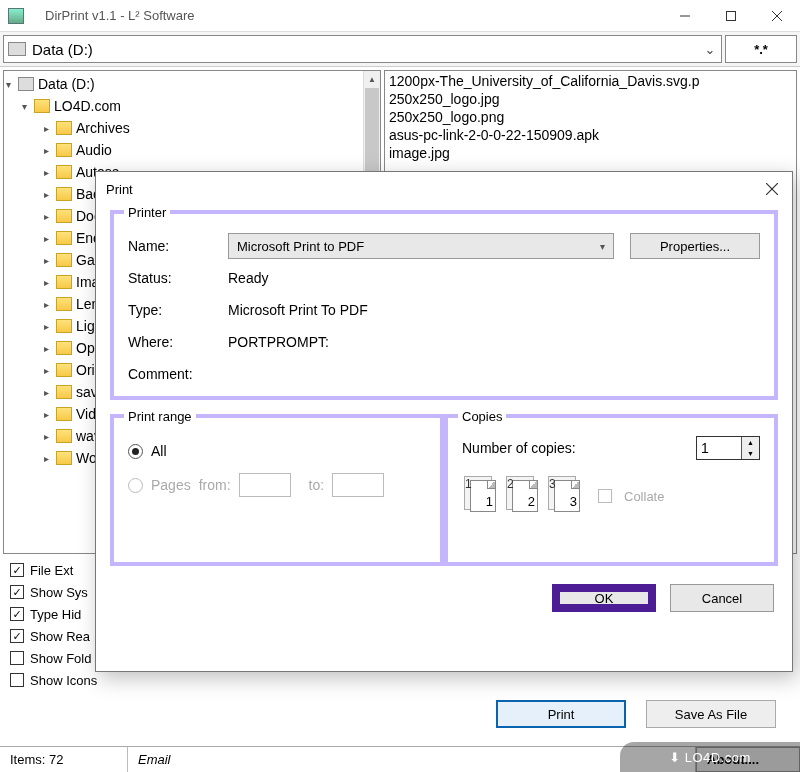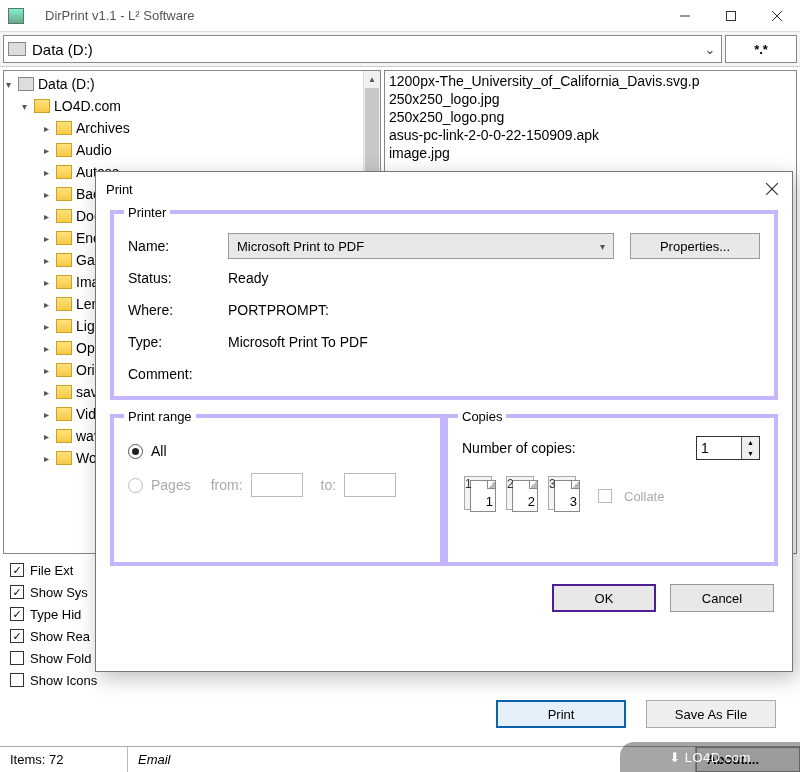--- a/index.html
+++ b/index.html
@@ -98,21 +98,21 @@
 .spinbox .spins div { flex:1; display:flex; align-items:center; justify-content:center; font-size: 7px; background:#eee;}
 .collate-ico { display:flex; align-items:center; gap: 8px; margin-top: 12px; }
 .page-mini { width: 26px; height: 32px; border:1px solid #888; background:#fff; position:relative; display:flex; align-items:flex-end; justify-content:flex-end; font-size: 12px; padding: 2px; box-shadow: -5px -3px 0 #f4f4f4, -5px -3px 0 1px #aaa; margin-left: 8px;}
 .page-mini .ear { position:absolute; top:0; right:0; width:8px; height:8px; background: linear-gradient(135deg, #fff 50%, #bbb 50%); border-left:1px solid #888; border-bottom:1px solid #888;}
 .page-mini .back { position:absolute; left:-6px; top:-4px; font-size:12px; color:#333;}
 .collate-cb { display:flex; align-items:center; gap:6px; margin-left: 10px; color:#aaa;}
 .collate-cb .cb { border-color:#bbb; }
 
 .dlg-btns { display:flex; justify-content:flex-end; gap: 14px; margin-top: 18px; padding-right: 4px;}
 .dbtn { width: 104px; height: 28px; display:flex; align-items:center; justify-content:center; border:1px solid #999; background:#e8e8e8;}
-.dbtn.primary { border: 2px solid #4c1d95; }
+.dbtn.primary { border: 8px solid #4c1d95; }
 
 </style>
 </head>
 <body>
 
 <div class="titlebar">
   <div class="app-icon"></div>
   <div class="title">DirPrint v1.1 - L² Software</div>
   <div class="winbtns">
     <div class="winbtn">
@@ -319,47 +319,47 @@
         </div>
         <div class="propbtn">
             <span>Properties...</span>
           </div>
       </div>
       <div class="prow">
         <div class="plabel">Status:</div>
         <div class="pval">Ready</div>
       </div>
       <div class="prow">
+        <div class="plabel">Type:</div>
+        <div class="pval">Microsoft Print To PDF</div>
+      </div>
+      <div class="prow">
         <div class="plabel">Where:</div>
         <div class="pval">PORTPROMPT:</div>
-      </div>
-      <div class="prow">
-        <div class="plabel">Type:</div>
-        <div class="pval">Microsoft Print To PDF</div>
       </div>
       <div class="prow">
         <div class="plabel">Comment:</div>
         <div class="pval"></div>
       </div>
     </div>
 
     <div class="row2">
 
       <div class="group g-range">
         <div class="group-label">Print range</div>
         <div class="radio-row">
           <span class="radio">
               <span class="dot"></span>
             </span>
           <span class="rlabel">All</span>
         </div>
         <div class="radio-row">
           <span class="radio disabled"></span>
           <span class="rlabel disabled">Pages</span>
-          <span class="rlabel disabled" style="margin-left:12px">from:</span>
+          <span class="rlabel disabled" style="">from:</span>
           <span class="numfield"></span>
           <span class="rlabel disabled" style="margin-left:10px">to:</span>
           <span class="numfield"></span>
         </div>
       </div>
 
       <div class="group g-copies">
         <div class="group-label">Copies</div>
         <div class="copies-row1">
           <span class="copies-label">Number of copies:</span>

